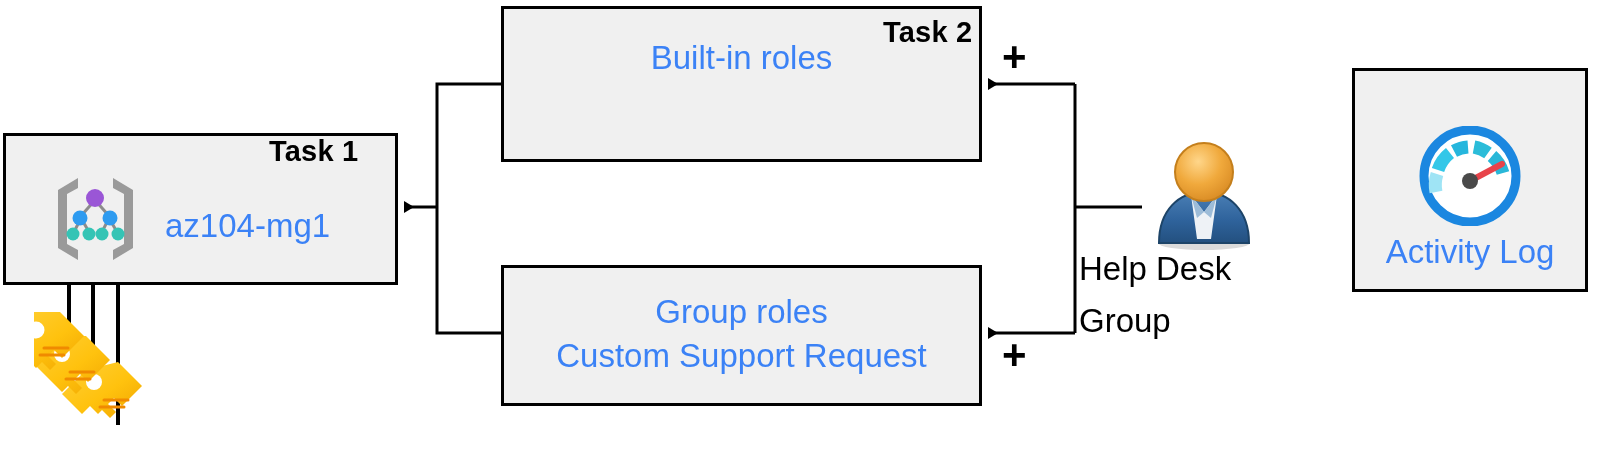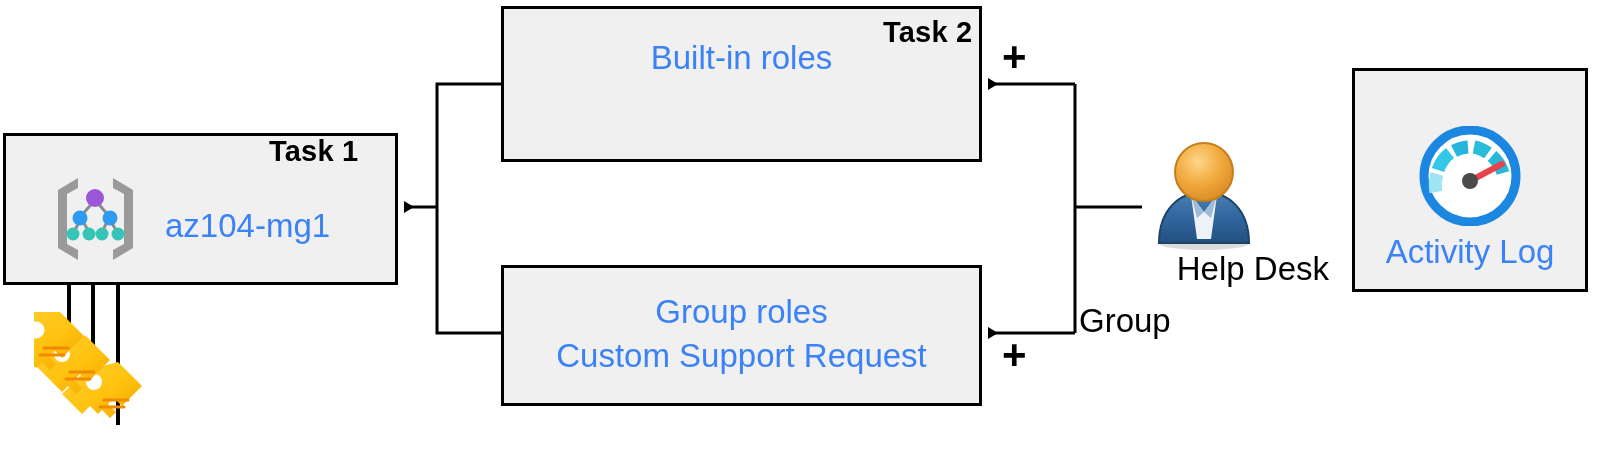--- a/index.html
+++ b/index.html
@@ -176,21 +176,21 @@
 
       <path d="M20,103 C20,70 40,52 65,52 C90,52 110,70 110,103 Z" fill="url(#bodyGrad)" stroke="#1d4468" stroke-width="2"></path>
 
       <path d="M52,55 L65,72 L78,55 L72,99 L58,99 Z" fill="#eef2f6"></path>
       <path d="M52,55 L65,72 L58,78 Z" fill="#9dbcd8"></path>
       <path d="M78,55 L65,72 L72,78 Z" fill="#9dbcd8"></path>
 
       <circle cx="65" cy="32" r="29" fill="url(#headGrad)" stroke="#c47f1c" stroke-width="2"></circle>
     </svg>
   </div>
-  <div class="plain-text" style="left:1079px; top:250px; width:250px; text-align:right;">Help Desk</div>
+  <div class="plain-text" style="left:1079px; top:250px; width:250px; text-align:left;">Help Desk</div>
   <div class="plain-text" style="left:1079px; top:302px; width:250px; text-align:left;">Group</div>
 
   <div class="plus" style="left:1002px; top:36px;">+</div>
   <div class="plus" style="left:1002px; top:334px;">+</div>
 
   <div class="icon-wrap" style="left:34px; top:310px; width:135px; height:139px;">
     <svg width="135" height="139" viewBox="0 0 135 139">
       <defs>
         <linearGradient id="keyGrad" x1="0" y1="0" x2="1" y2="1">
           <stop offset="0%" stop-color="#ffd03a"></stop>

